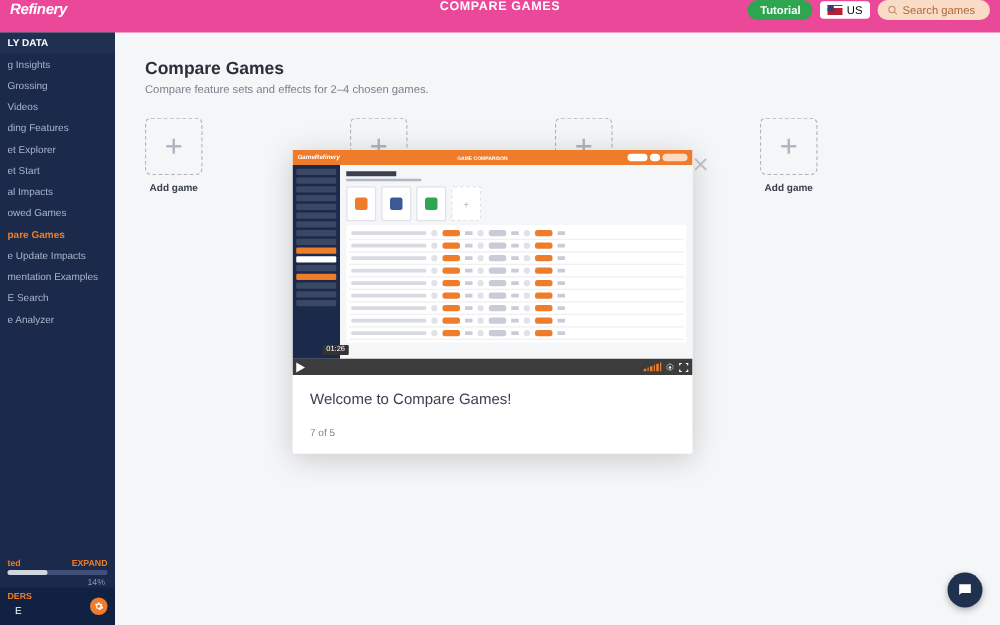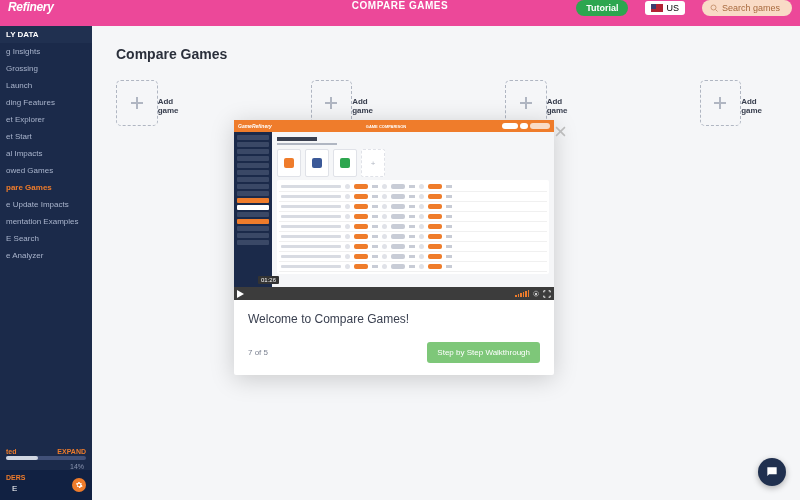--- a/index.html
+++ b/index.html
@@ -2,21 +2,21 @@
 <html><head>
 <meta charset="utf-8">
 <style>
 * { margin: 0; padding: 0; box-sizing: border-box; font-family: -apple-system, BlinkMacSystemFont, "Segoe UI", Arial, sans-serif; }
 body { width: 800px; height: 500px; overflow: hidden; background: #f5f6f8; position: relative; }
 
 
 .header { height: 26px; background: #ec4899; display: flex; align-items: flex-start; padding: 0 8px; gap: 8px; position: relative; }
 .logo { color: #fff; font-weight: 700; font-size: 12px; font-style: italic; letter-spacing: -0.3px; }
 .header-title { color: #fff; font-weight: 700; font-size: 10px; letter-spacing: 0.5px; position: absolute; left: 50%; transform: translateX(-50%); }
-.header-right { margin-left: auto; display: flex; align-items: center; gap: 17px; }
+.header-right { margin-left: auto; display: flex; align-items: center; gap: 6px; }
 .tutorial-btn { background: #2da64f; color: #fff; border-radius: 11px; padding: 3px 10px; font-size: 9px; font-weight: 600; border: none; cursor: pointer; }
 .locale { background: #fff; border-radius: 3px; padding: 2px 6px; font-size: 9px; display: flex; align-items: center; gap: 3px; }
 .flag { width: 12px; height: 8px; background: linear-gradient(to bottom, #b22234 0%, #b22234 8%, #fff 8%, #fff 16%, #b22234 16%, #b22234 23%, #fff 23%, #fff 31%, #b22234 31%); position: relative; }
 .flag::before { content:''; position:absolute; top:0; left:0; width:5px; height:5px; background:#3c3b6e; }
 .search { background: #f9dbc6; border-radius: 11px; padding: 3px 8px; font-size: 9px; color: #a86a3e; display: flex; align-items: center; gap: 4px; width: 90px; border:none; }
 .search-icon-svg { width:8px; height:8px; opacity:0.6; }
 
 
 .sidebar { position: absolute; left: 0; top: 26px; bottom: 0; width: 92px; background: #1b2a4a; color: #a9b4cc; overflow: hidden; }
 .sb-header { background: #203050; color:#fff; font-size: 8px; font-weight:700; padding: 4px 6px; }
@@ -31,21 +31,21 @@
 .sb-bottom-row { background:#112142; display:flex; justify-content:space-between; align-items:center; padding:4px 6px; }
 .sb-ders { font-size:7px; color:#ef7c2b; font-weight:700;}
 .gear { width:14px; height:14px; background:#ef7c2b; border-radius:50%; display:flex; align-items:center; justify-content:center;}
 .sb-e { font-size:8px; color:#fff; padding:3px 6px;}
 
 
 .main { position:absolute; left:92px; right:0; top:26px; bottom:0; padding: 20px 24px; }
 .page-title { font-size:14px; font-weight:700; color:#2a2f3b; }
 .page-sub { font-size:9px; color:#7a8090; margin-top:4px; }
 .game-slots { display:flex; gap:118px; margin-top:18px; }
-.slot { display:flex; flex-direction:row; align-items:center; }
+.slot { display:flex; flex-direction:column; align-items:center; }
 .slot-box { width:46px; height:46px; border:1.5px dashed #b0b6c2; border-radius:5px; display:flex; align-items:center; justify-content:center; cursor:pointer;}
 .plus { width:12px; height:12px; position:relative; }
 .plus::before, .plus::after { content:''; position:absolute; background:#b0b6c2; }
 .plus::before { left:5px; top:0; width:2px; height:12px; }
 .plus::after { top:5px; left:0; height:2px; width:12px; }
 .slot-label { font-size:8px; color:#3a4050; font-weight:600; margin-top:6px;}
 
 
 .modal { position:absolute; left:234px; top:120px; width:320px; background:#fff; border-radius:2px; box-shadow:0 4px 24px rgba(0,0,0,0.18); }
 .modal-close { position:absolute; top:6px; right:-12px; width:11px; height:11px; color:#999; cursor:pointer; font-size:11px;}
@@ -107,21 +107,21 @@
         </svg>
       <span>Search games</span>
     </div>
   </div>
 </div>
 
 <div class="sidebar">
   <div class="sb-header">LY DATA</div>
   <div class="sb-item">g Insights</div>
   <div class="sb-item">Grossing</div>
-  <div class="sb-item">Launch</div>
+  <div class="sb-item">Videos</div>
   <div class="sb-item">ding Features</div>
   <div class="sb-item">et Explorer</div>
   <div class="sb-item">et Start</div>
   <div class="sb-item">al Impacts</div>
   <div class="sb-item">owed Games</div>
   <div class="sb-item active">pare Games</div>
   <div class="sb-item">e Update Impacts</div>
   <div class="sb-item">mentation Examples</div>
   <div class="sb-item">E Search</div>
   <div class="sb-item">e Analyzer</div>
@@ -144,20 +144,21 @@
         <svg width="8" height="8" viewBox="0 0 24 24" fill="#fff">
             <path d="M12 8a4 4 0 100 8 4 4 0 000-8zm9 4a7 7 0 01-.1 1.2l2 1.6-2 3.4-2.4-.8a7 7 0 01-2 1.2l-.4 2.4h-4l-.4-2.4a7 7 0 01-2-1.2l-2.4.8-2-3.4 2-1.6A7 7 0 015 12a7 7 0 01.1-1.2l-2-1.6 2-3.4 2.4.8a7 7 0 012-1.2L9.9 3h4l.4 2.4a7 7 0 012 1.2l2.4-.8 2 3.4-2 1.6c.1.4.1.8.1 1.2z"></path>
           </svg>
       </div>
     </div>
   </div>
 </div>
 
 <div class="main">
   <div class="page-title">Compare Games</div>
+  <div class="page-sub">Compare feature sets and effects for 2–4 chosen games.</div>
   <div class="game-slots">
     <div class="slot">
       <div class="slot-box">
           <span class="plus"></span>
         </div>
       <span class="slot-label">Add game</span>
     </div>
     <div class="slot">
       <div class="slot-box">
           <span class="plus"></span>
@@ -362,21 +363,20 @@
             <path d="M1 3V1h2M7 1h2v2M9 7v2H7M3 9H1V7"></path>
           </svg>
       </div>
     </div>
   </div>
   <div class="modal-body">
     <div class="modal-title">Welcome to Compare Games!</div>
   </div>
   <div class="modal-footer">
     <span class="step-count">7 of 5</span>
-    <button class="walkthrough-btn">Step by Step Walkthrough</button>
   </div>
 </div>
 
 <div class="fab">
   <svg width="14" height="14" viewBox="0 0 24 24" fill="#fff">
       <path d="M4 4h16v12H7l-3 3V4z"></path>
     </svg>
 </div>
 
 </body></html>

